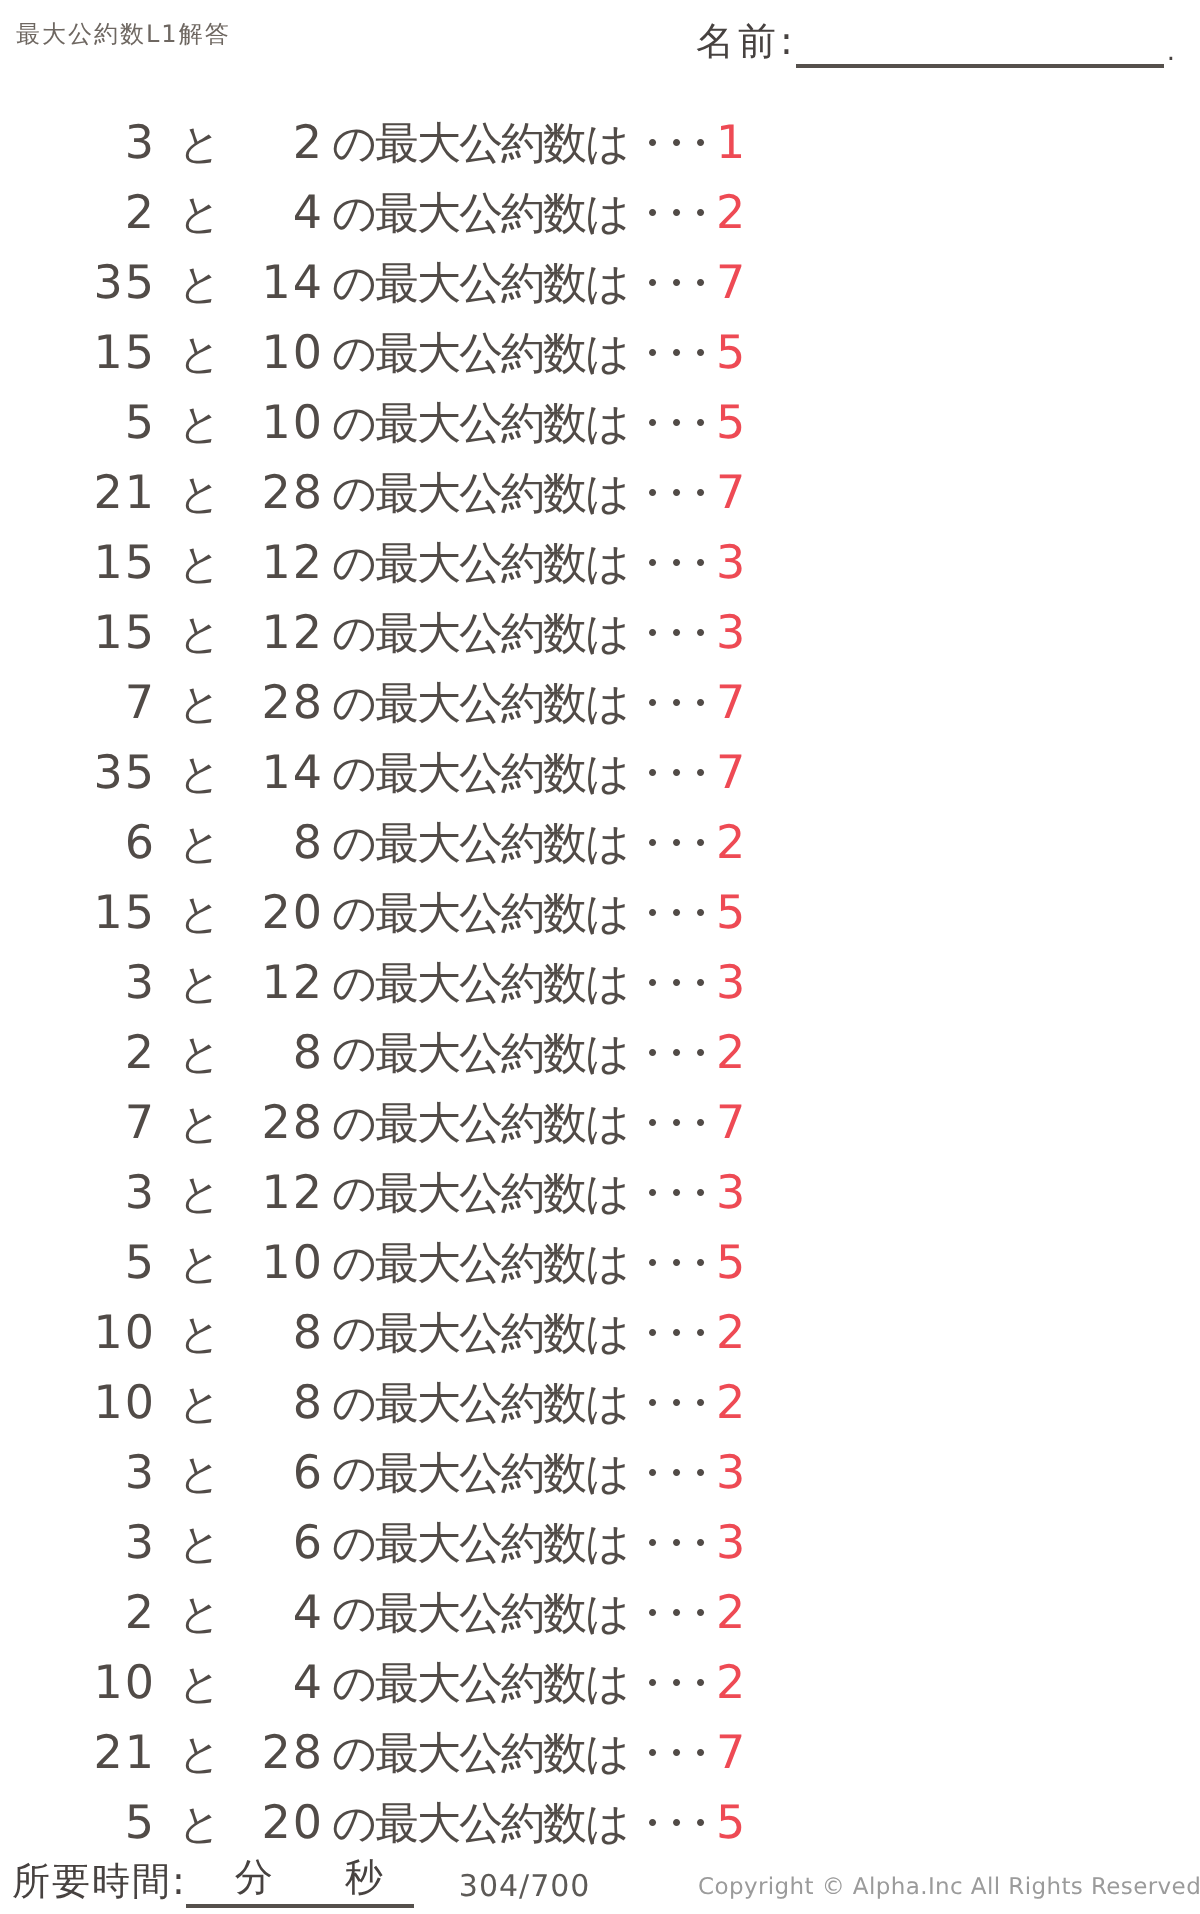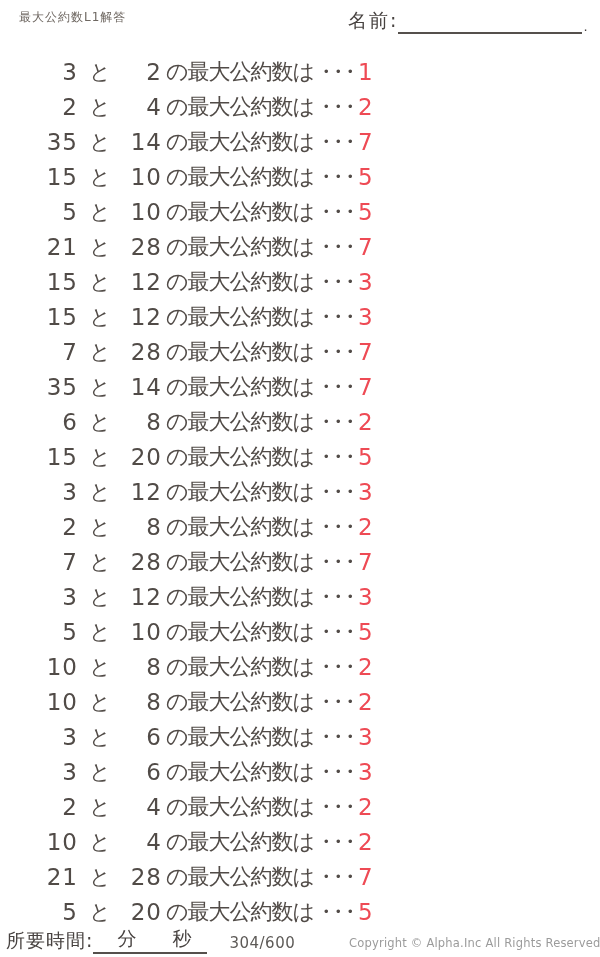--- a/index.html
+++ b/index.html
@@ -7,21 +7,21 @@
     width: 600px; height: 957px;
     background: #ffffff;
     position: relative;
     font-family: "DejaVu Sans", sans-serif;
     color: #514b47;
     overflow: hidden;
   }
 
   
   .title {
-    position: absolute; left: 19px; top: 9px;
+    position: absolute; left: 8px; top: 9px;
     font-size: 12px; color: #6e6761; letter-spacing: 1px;
   }
   .name-block {
     position: absolute; left: 348px; top: 8px;
     font-size: 19px; color: #474240;
     display: flex; align-items: flex-end;
   }
   .name-label { letter-spacing: 2px; }
   .name-line {
     display: inline-block; width: 184px; height: 22px;
@@ -310,16 +310,16 @@
       <span class="ans">5</span>
     </div>
   </div>
 
 <div class="footer">
   <span class="time-label">所要時間:</span>
   <span class="time-line">
     <span class="minutes">分</span>
     <span class="seconds">秒</span>
   </span>
-  <span class="page-indicator">304/600</span>
+  <span class="page-indicator">304/700</span>
 </div>
 
 <div class="copyright">Copyright ©  Alpha.Inc All Rights Reserved.</div>
 
 </body></html>

